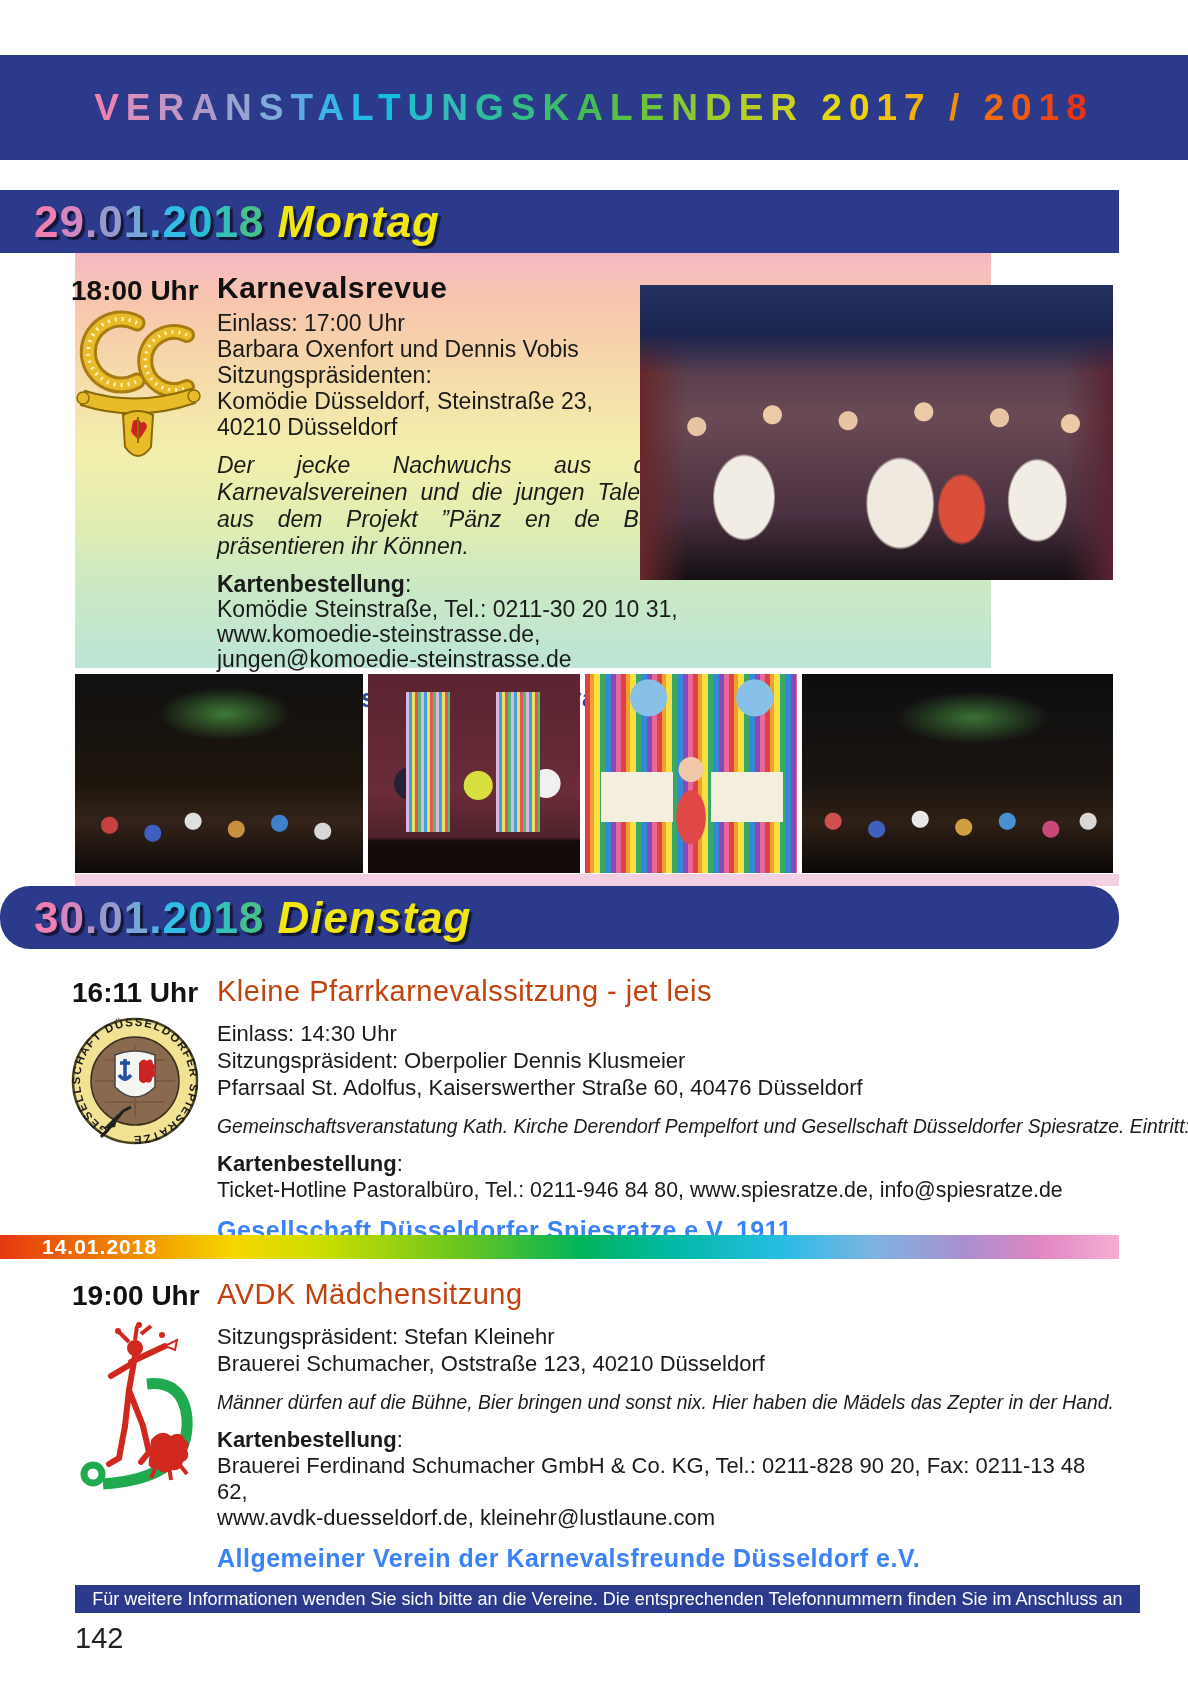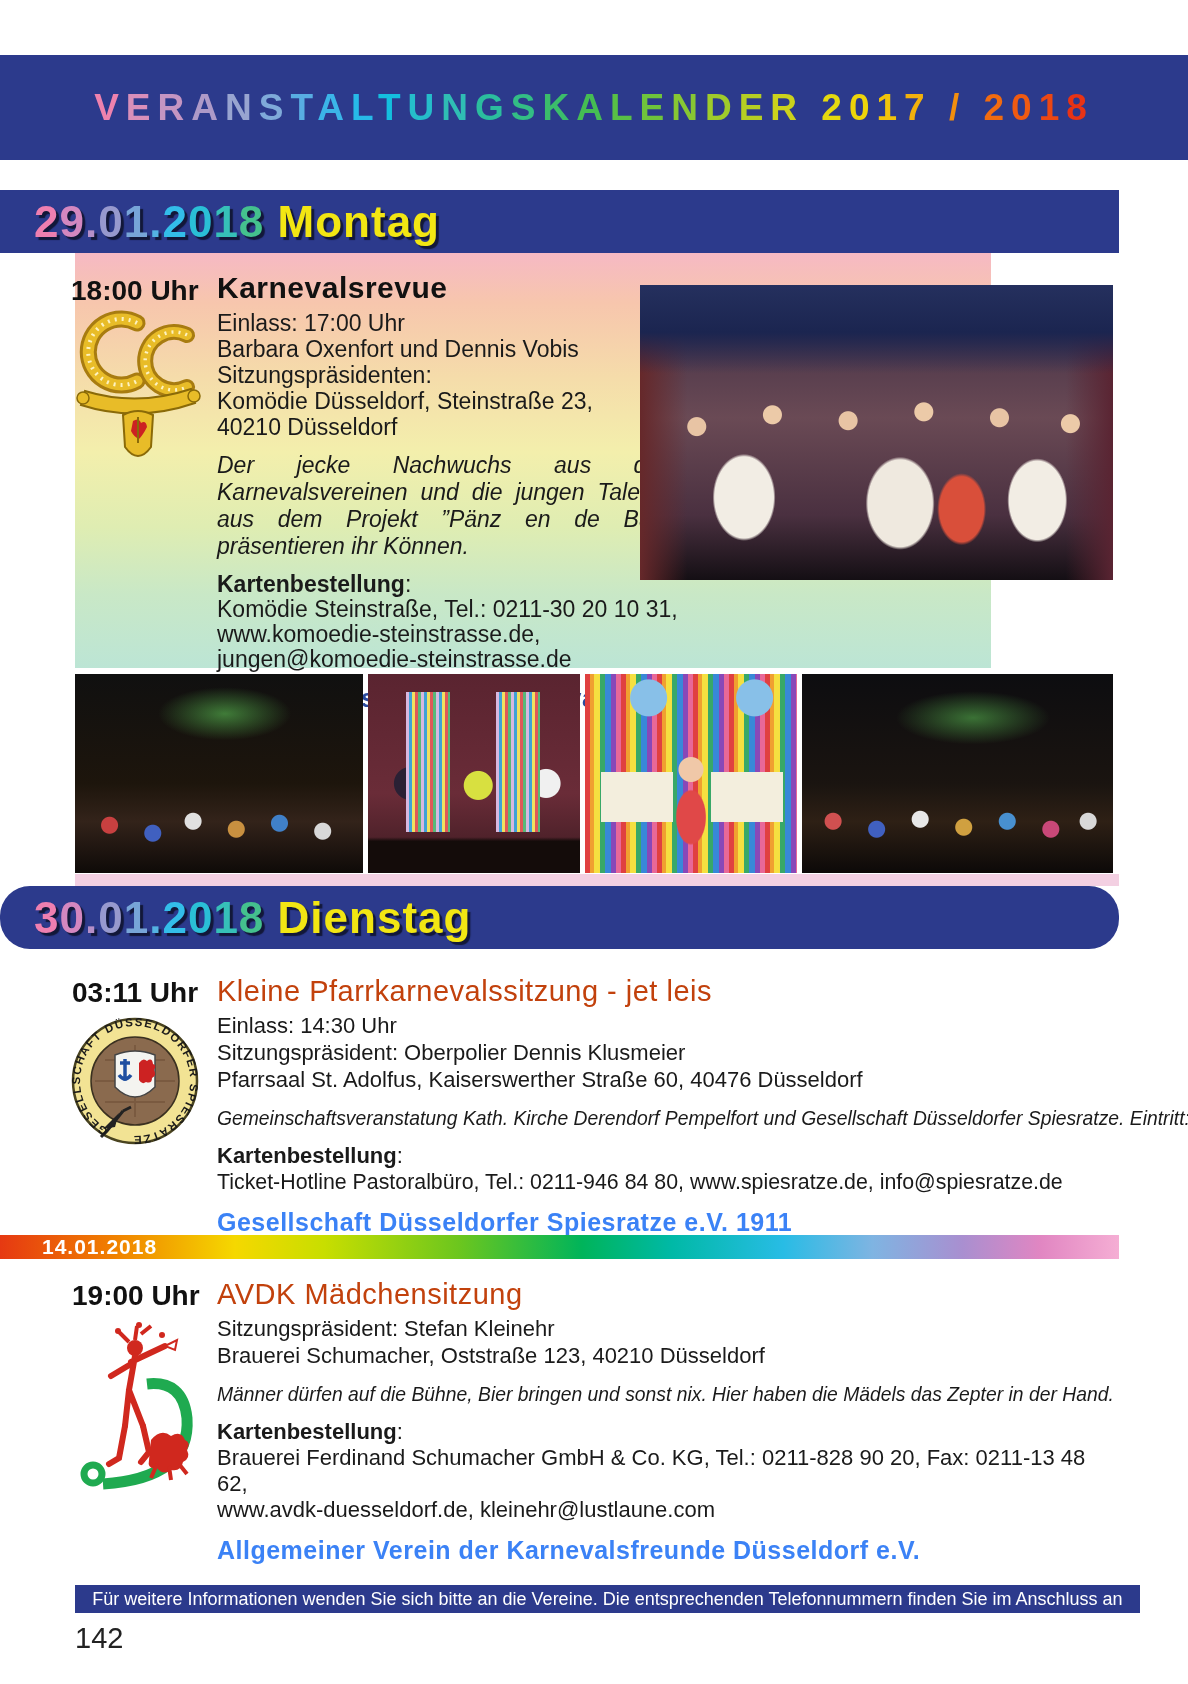--- a/index.html
+++ b/index.html
@@ -12,21 +12,21 @@
   .header-title {
     width:100%; text-align:center; line-height:105px; font-size:37px; font-weight:bold;
     letter-spacing:7px; white-space:pre; font-family:"Liberation Sans",sans-serif;
   }
   
   .banner { position:absolute; left:0; width:1119px; height:63px; background:#2c3a8c; }
   .banner-text {
     margin-left:34px; font-size:44px; font-weight:bold; line-height:64px; white-space:pre;
     text-shadow:3px 3px 1px rgba(15,20,48,0.9); letter-spacing:1px;
   }
-  .banner-day { color:#f2e613; }
+  .banner-day { color:#f2e613;font-style:italic; }
   
   .event1 {
     position:absolute; left:75px; top:253px; width:916px; height:415px;
     background:linear-gradient(180deg,#f6b9c4 0%,#f7c6ad 12%,#f5dcaa 30%,#f3efac 48%,#dfedb2 66%,#c9e8c6 82%,#bce5d5 100%);
   }
   .e-time { position:absolute; left:-4px; top:22px; font-size:28px; font-weight:bold; color:#111; white-space:nowrap; }
   .e-col { margin-left:142px; padding-top:18px; width:480px; }
   .e-title { font-size:30px; font-weight:bold; color:#111; letter-spacing:0.5px; }
   .e-details { margin-top:5px; font-size:23px; line-height:26px; color:#1a1a1a; }
   .e-desc { margin-top:12px; font-size:23px; line-height:27px; font-style:italic; color:#1a1a1a; text-align:justify; width:455px; }
@@ -96,21 +96,21 @@
       linear-gradient(180deg,#0d0d10 0%,#1a1410 55%,#2e2015 74%,#0c0908 100%);
   }
   .pink-strip { position:absolute; left:75px; top:874px; width:1044px; height:12px; background:#f3d0e2; }
   
   .event-plain { position:absolute; left:75px; width:1041px; }
   .event2 { top:975px; }
   .event3 { top:1278px; }
   .ep-time { position:absolute; left:-3px; top:2px; font-size:28px; font-weight:bold; color:#111; white-space:nowrap; }
   .ep-col { margin-left:142px; }
   .ep-title { font-size:29px; font-weight:normal; color:#c2410c; letter-spacing:0.5px; }
-  .ep-details { margin-top:4px; font-size:22px; line-height:27px; color:#1a1a1a; }
+  .ep-details { margin-top:12px; font-size:22px; line-height:27px; color:#1a1a1a; }
   .ep-desc { margin-top:11px; font-size:21px; line-height:27px; font-style:italic; color:#1a1a1a; white-space:nowrap; }
   .ep-booking { margin-top:12px; font-size:22px; line-height:26px; color:#1a1a1a; }
   .ep-booking .bk-label { font-weight:bold; }
   .ep-club { margin-top:13px; font-size:25px; font-weight:bold; color:#3b82f6; letter-spacing:0.5px; }
   .fit92 { transform:scaleX(0.92); transform-origin:0 50%; }
   .fit97 { transform:scaleX(0.97); transform-origin:0 50%; }
   
   .rainbow-bar {
     position:absolute; left:0; top:1235px; width:1119px; height:24px;
     background:linear-gradient(90deg,#e63912 0%,#f07f00 10%,#f5d800 21%,#c8de00 29%,#6cc61e 41%,#00b45a 52%,#00b9a6 60%,#28bce5 70%,#7fb4e2 78%,#a98fd0 86%,#e186c2 93%,#f5aed4 100%);
@@ -182,21 +182,21 @@
   <div class="strip-photo photo-2"></div>
   <div class="strip-photo photo-3"></div>
   <div class="strip-photo photo-4"></div>
   <div class="pink-strip"></div>
 
   <div class="banner" style="top:886px;border-radius:30px;">
     <div class="banner-text"><span><span style="color: rgb(238, 127, 176);">3</span><span style="color: rgb(211, 135, 192);">0</span><span style="color: rgb(181, 143, 200);">.</span><span style="color: rgb(151, 153, 206);">0</span><span style="color: rgb(119, 165, 216);">1</span><span style="color: rgb(84, 178, 226);">.</span><span style="color: rgb(51, 189, 233);">2</span><span style="color: rgb(42, 191, 214);">0</span><span style="color: rgb(54, 192, 184);">1</span><span style="color: rgb(68, 193, 142);">8</span></span><span> </span><span class="banner-day">Dienstag</span></div>
   </div>
 
   <div class="event-plain event2">
-    <div class="ep-time">03:11 Uhr</div>
+    <div class="ep-time">16:11 Uhr</div>
 
     <svg class="logo-seal" width="140" height="150" viewBox="0 0 140 150">
       <circle cx="68" cy="66" r="62" fill="#f2e394" stroke="#4a4420" stroke-width="2.5"></circle>
       <circle cx="68" cy="66" r="44" fill="#8a6a4e" stroke="#3a3020" stroke-width="1.5"></circle>
       <path d="M28,66 h80 M68,30 v72 M38,45 h60 M38,87 h60" stroke="#7a5a40" stroke-width="2"></path>
       <path d="M48,40 Q68,32 88,40 L88,72 Q68,92 48,72 Z" fill="#f4f4f0" stroke="#444" stroke-width="1.5"></path>
       <path d="M58,44 v22 M52,60 q6,8 12,0 M53,48 h10" stroke="#1f4fa0" stroke-width="3.5" fill="none"></path>
       <path d="M72,48 q4,-6 8,-2 q5,-4 6,3 q4,1 1,6 q3,5 -2,8 q0,6 -6,4 q-4,3 -7,-2 Z" fill="#cc2222"></path>
       <path d="M56,96 L40,116 L34,122 M56,96 L64,92" stroke="#222" stroke-width="3" fill="none"></path>
       <path d="M52,98 L36,114 L48,112 Z" fill="#222"></path>

